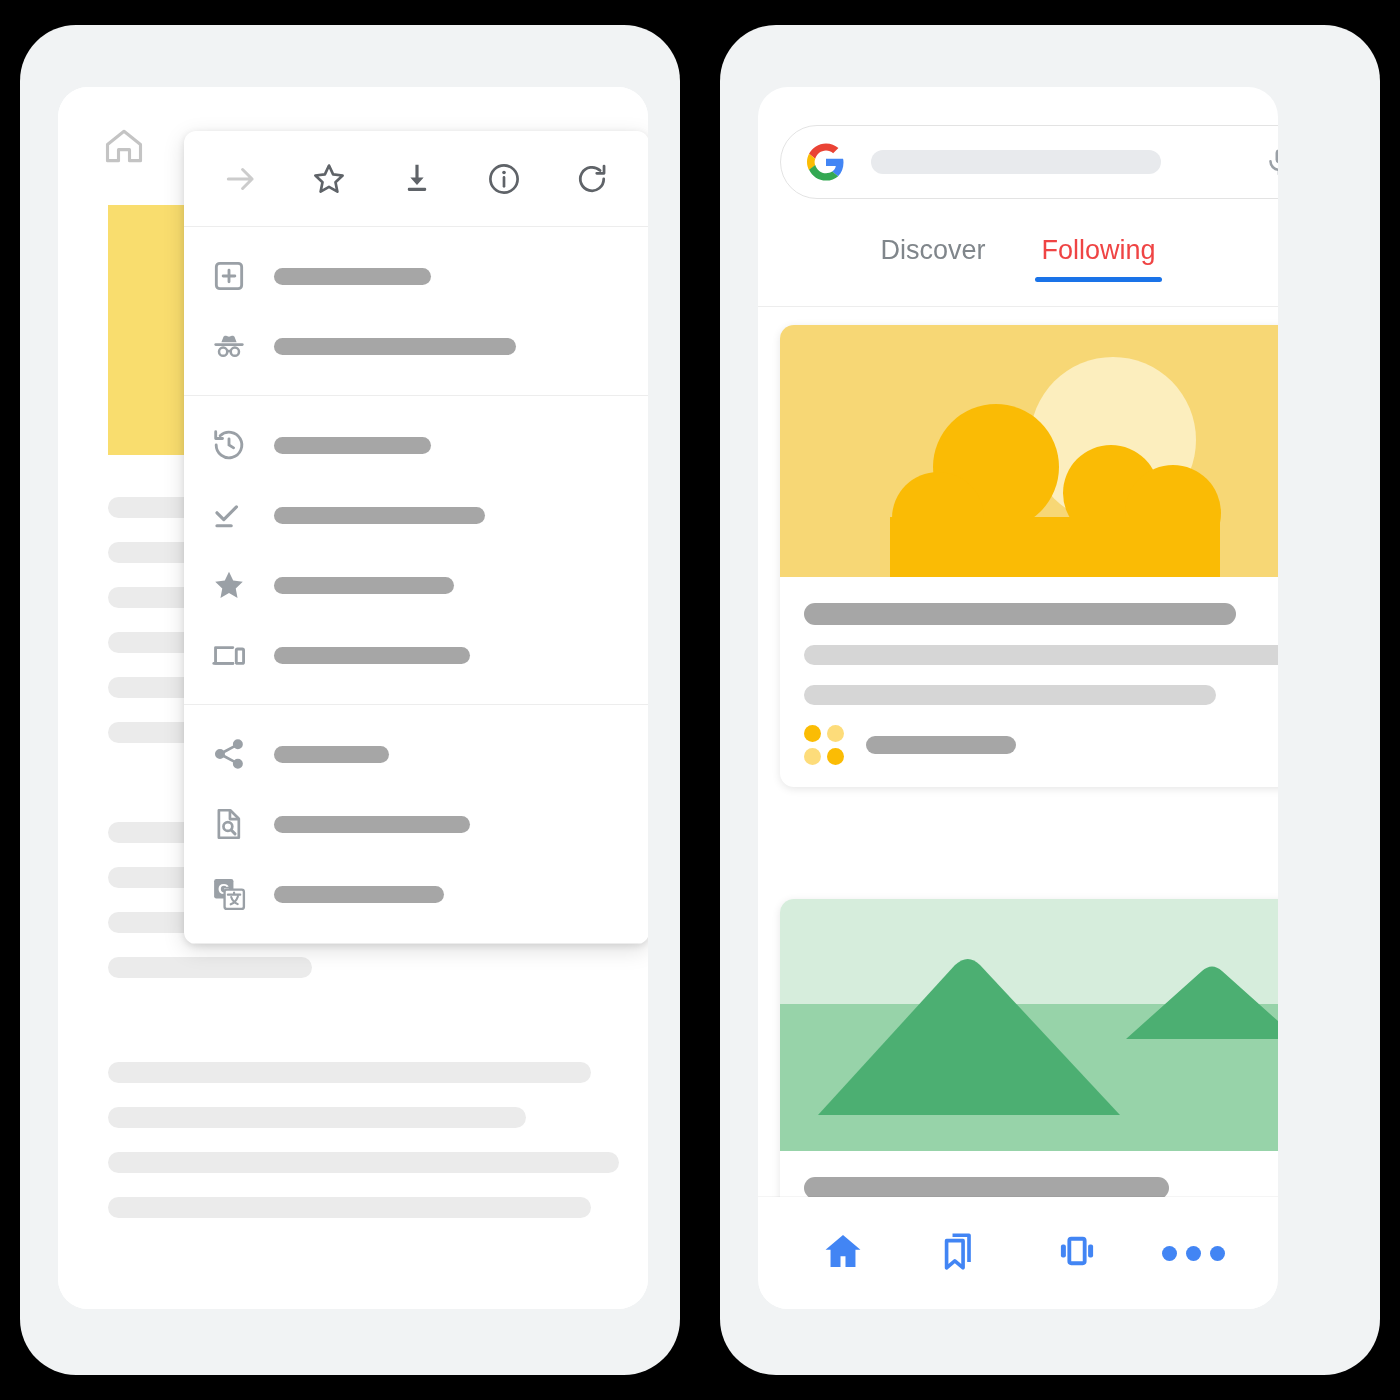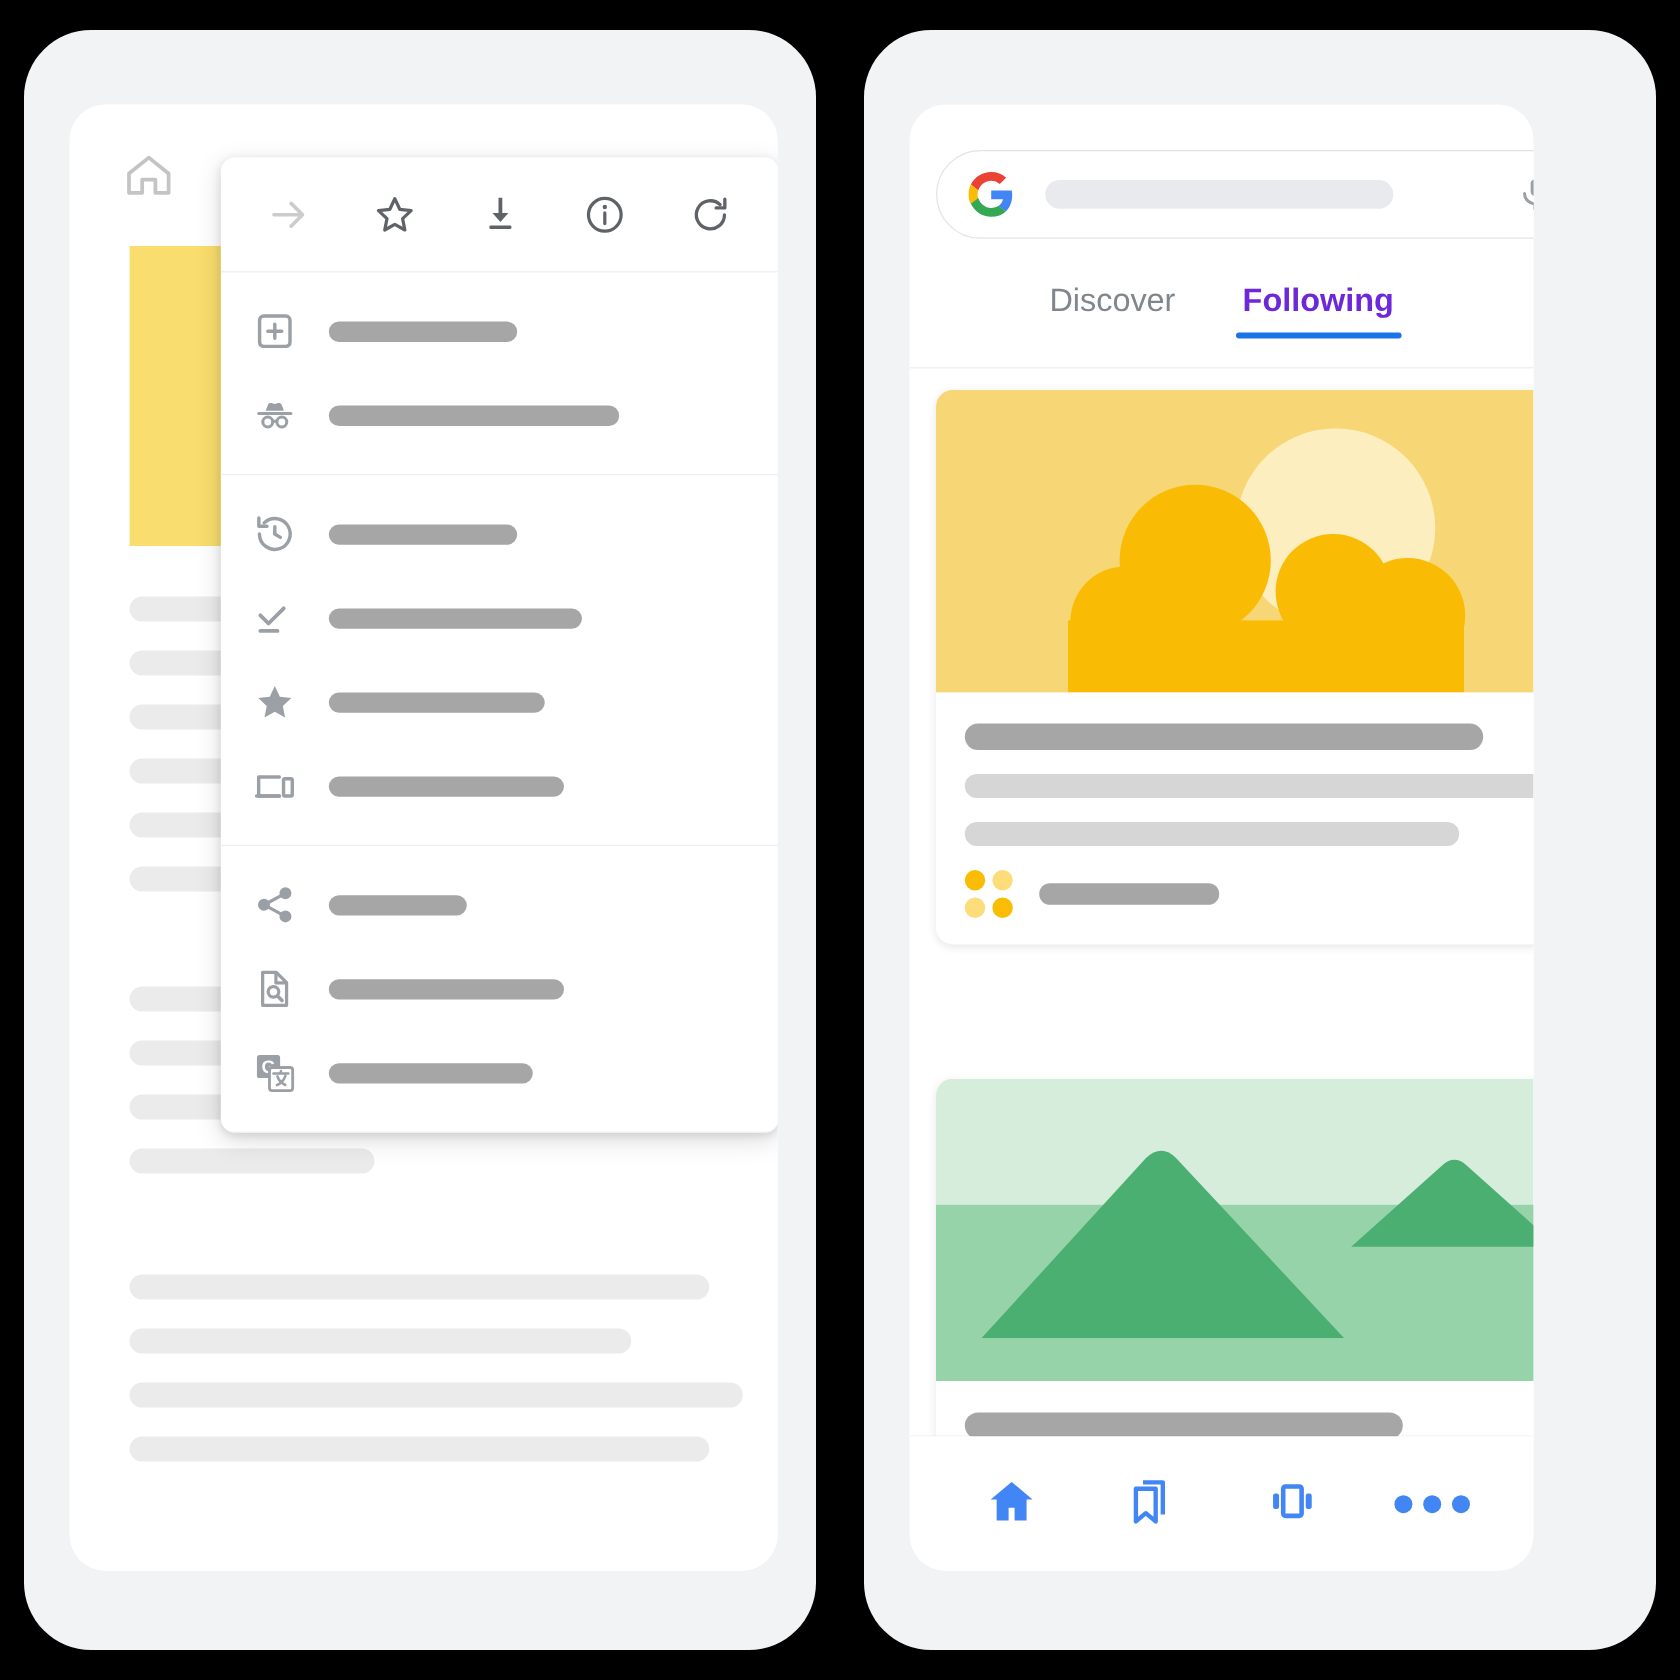--- a/index.html
+++ b/index.html
@@ -103,21 +103,21 @@
   .search-placeholder {
     height: 24px; border-radius: 12px; background: #E8EAED;
     flex: 1; margin: 0 40px 0 26px; max-width: 290px;
   }
   .tabs {
     position: absolute; left: 0; top: 148px; width: 100%; height: 72px;
     display: flex; align-items: flex-start; justify-content: center; gap: 56px;
     border-bottom: 1px solid #EDEDED;
   }
   .tab { font-size: 27px; color: #80868B; padding-bottom: 16px; cursor: pointer; position: relative; }
-  .tab.active { color: #6d28d9; font-weight: 700; }
+  .tab.active { color: #ef4444; font-weight: 400; }
   .tab.active::after {
     content: ""; position: absolute; left: -6px; right: -6px; bottom: 0;
     height: 5px; border-radius: 3px; background: #1A73E8;
   }
   .feed { position:absolute; left:0; top:222px; right:0; bottom:112px; overflow:hidden; background:#fff; }
   .card {
     position: absolute; left: 22px; width: 546px;
     background: #FFFFFF; border-radius: 14px;
     box-shadow: 0 2px 8px rgba(0,0,0,0.10);
     overflow: hidden;

